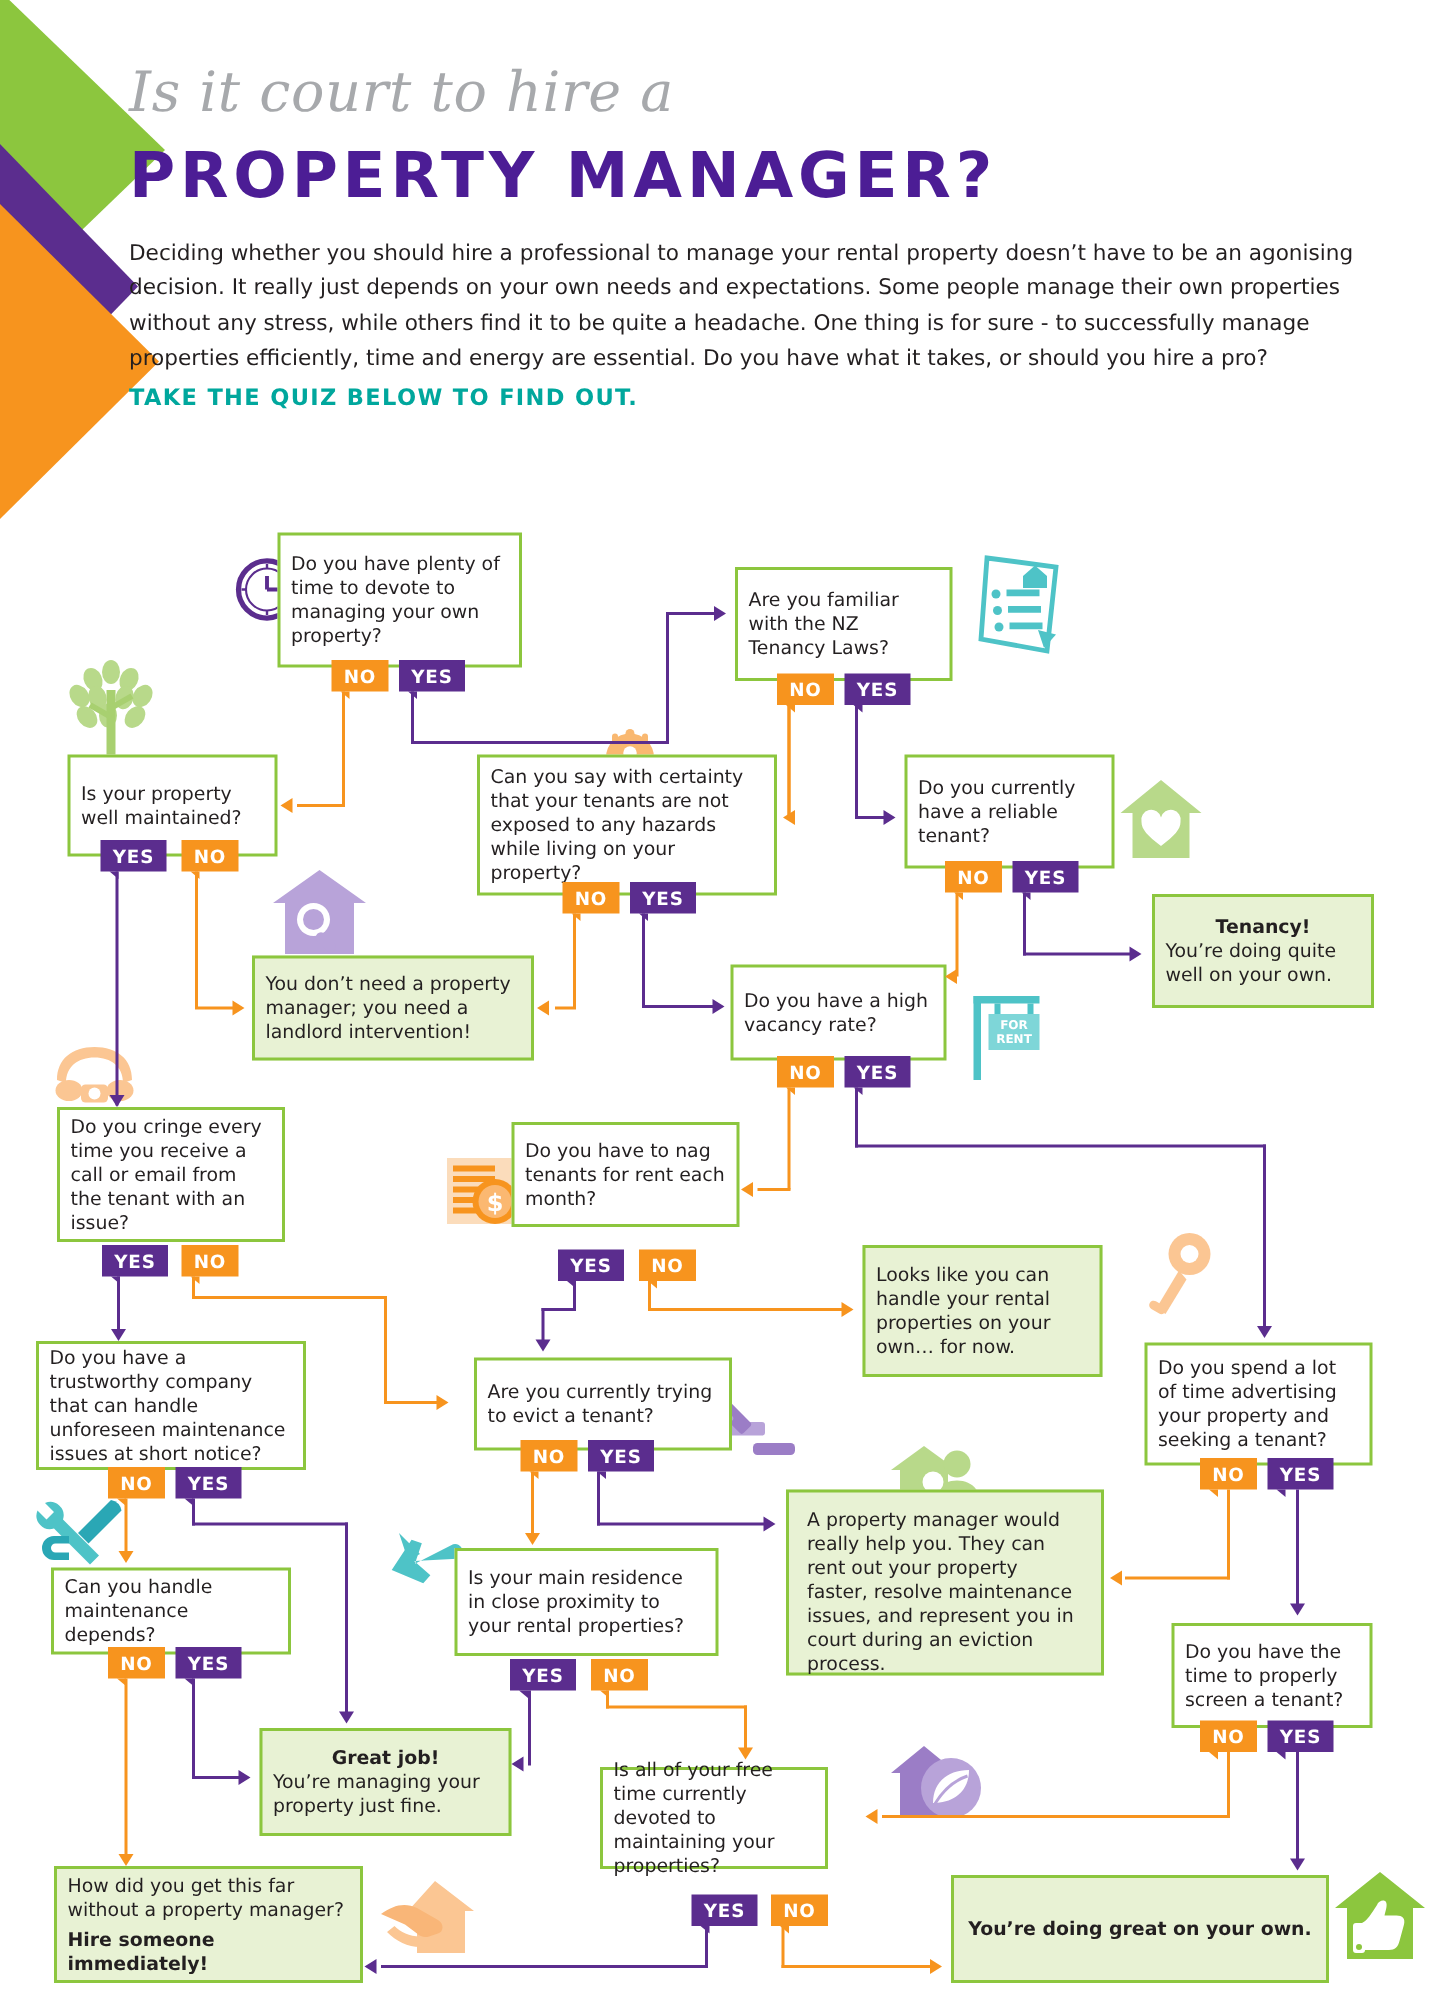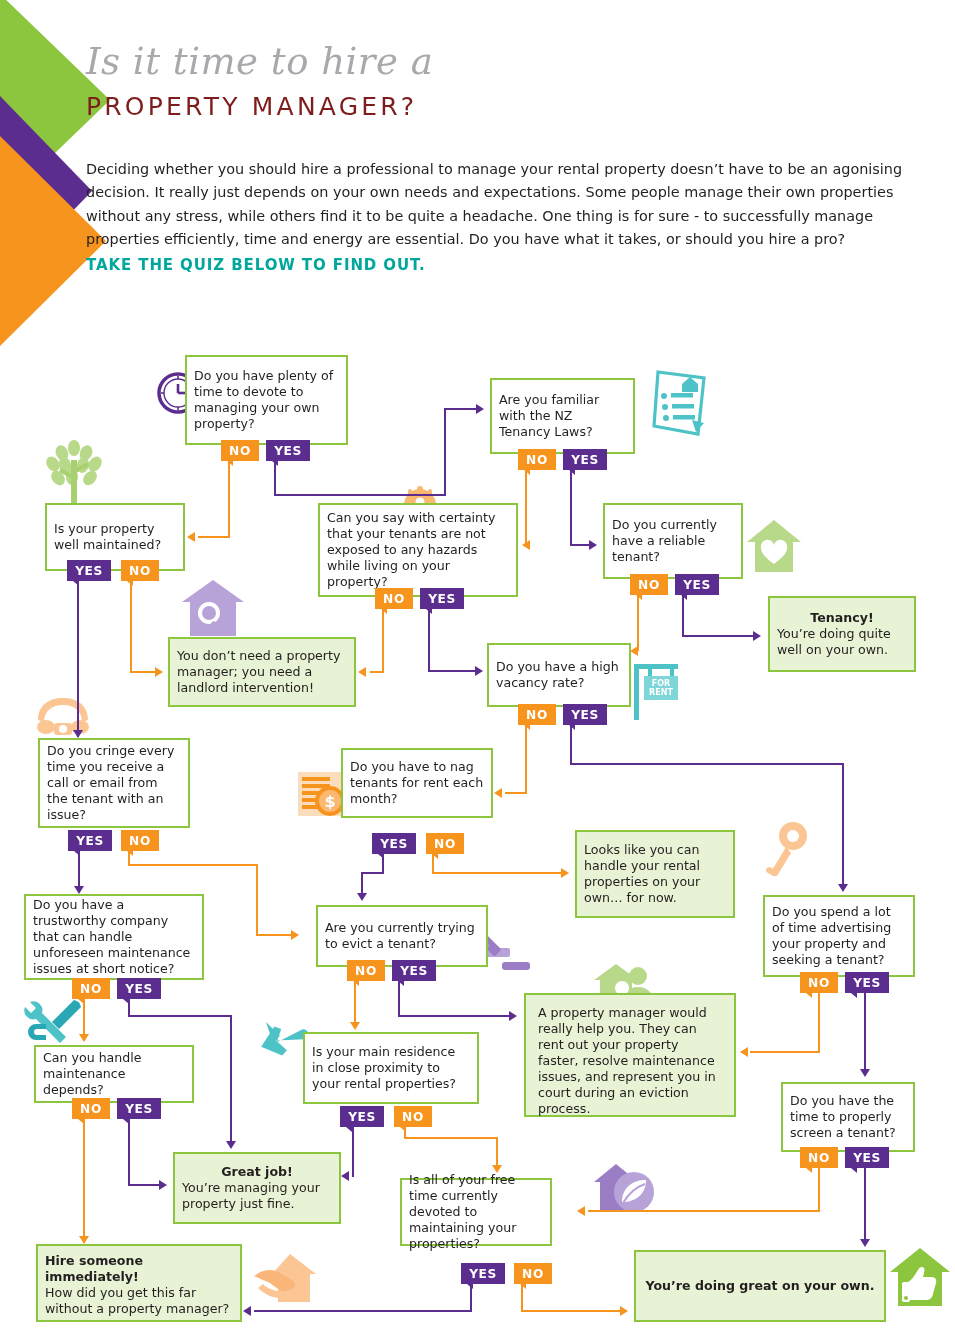--- a/index.html
+++ b/index.html
@@ -15,21 +15,21 @@
   .chev-purple{top:96px;width:92px;height:190px;background:#5b2d8e;
     clip-path:polygon(0 0, 0 190px, 92px 95px);}
   .chev-orange{top:136px;width:106px;height:210px;background:#f7941e;
     clip-path:polygon(0 0, 0 210px, 106px 105px);}
 
   
   #hdr-script{position:absolute;left:86px;top:40px;
     font-family:"DejaVu Serif",serif;font-style:italic;font-size:37px;
     color:#a7a9ac;letter-spacing:.5px;}
   #hdr-main{position:absolute;left:86px;top:92px;
-    font-size:25px;font-weight:normal;color:#7f1d1d;letter-spacing:3.2px;}
+    font-size:42px;font-weight:bold;color:#4c1d95;letter-spacing:3.2px;}
   #intro{position:absolute;left:86px;top:158px;width:828px;
     font-size:14.4px;line-height:1.62;color:#231f20;}
   #cta{position:absolute;left:86px;top:256px;
     font-size:15px;font-weight:bold;color:#00a79d;letter-spacing:.9px;}
 
   
   .node{position:absolute;box-sizing:border-box;border:2px solid #8cc63e;
     background:#fff;display:flex;align-items:center;justify-content:center;
     text-align:left;font-size:12.6px;line-height:1.27;color:#231f20;
     padding:5px 7px;}
@@ -63,21 +63,21 @@
   .icon{position:absolute;}
   .icon svg{display:block;}
 </style>
 </head>
 <body>
 
 <div class="chev chev-green2"></div>
 <div class="chev chev-purple"></div>
 <div class="chev chev-orange"></div>
 
-<div id="hdr-script">Is it time to hire a</div>
+<div id="hdr-script">Is it court to hire a</div>
 <div id="hdr-main">PROPERTY MANAGER?</div>
 <div id="intro">Deciding whether you should hire a professional to manage your rental property doesn’t have to be an agonising decision. It really just depends on your own needs and expectations. Some people manage their own properties without any stress, while others find it to be quite a headache. One thing is for sure - to successfully manage properties efficiently, time and energy are essential. Do you have what it takes, or should you hire a pro?</div>
 <div id="cta">TAKE THE QUIZ BELOW TO FIND OUT.</div>
 
 <div class="icon" style="left:155px;top:370px">
   <svg width="46" height="46" viewBox="0 0 46 46">
       <circle cx="23" cy="23" r="19" fill="none" stroke="#5b2d8e" stroke-width="3.5"></circle>
       <circle cx="23" cy="23" r="14" fill="none" stroke="#5b2d8e" stroke-width="1.4"></circle>
       <line x1="23" y1="23" x2="23" y2="14" stroke="#5b2d8e" stroke-width="2.6"></line>
       <line x1="23" y1="23" x2="31" y2="23" stroke="#5b2d8e" stroke-width="2.6"></line>
@@ -145,21 +145,21 @@
 
 <div class="icon" style="left:180px;top:578px">
   <svg width="66" height="62" viewBox="0 0 66 62">
       <path d="M33 2 L64 24 L56 24 L56 58 L10 58 L10 24 L2 24 Z" fill="#b8a3d9"></path>
       <circle cx="29" cy="35" r="11" fill="#fff"></circle>
       <circle cx="29" cy="35" r="7" fill="#b8a3d9"></circle>
       <rect x="34" y="42" width="16" height="7" rx="3.5" transform="rotate(45 34 42)" fill="#b8a3d9"></rect>
     </svg>
 </div>
 
-<div class="icon" style="left:630px;top:660px">
+<div class="icon" style="left:645px;top:660px">
   <svg width="52" height="62" viewBox="0 0 52 62">
       <rect x="4" y="4" width="5" height="56" fill="#4ec3c7"></rect>
       <rect x="4" y="4" width="44" height="5" fill="#4ec3c7"></rect>
       <rect x="18" y="9" width="4" height="7" fill="#4ec3c7"></rect>
       <rect x="40" y="9" width="4" height="7" fill="#4ec3c7"></rect>
       <rect x="14" y="16" width="34" height="24" fill="#7ed6d8"></rect>
       <text x="31" y="26" font-family="DejaVu Sans, sans-serif" font-size="8" font-weight="bold" fill="#fff" text-anchor="middle">FOR</text>
       <text x="31" y="35" font-family="DejaVu Sans, sans-serif" font-size="8" font-weight="bold" fill="#fff" text-anchor="middle">RENT</text>
     </svg>
 </div>
@@ -331,22 +331,22 @@
 <div class="node result" style="left:173px;top:1152px;width:168px;height:72px;flex-direction:column">
   <div style="font-weight:bold">Great job!</div>
   <div>You’re managing your property just fine.</div>
 </div>
 
 <div class="node" style="left:400px;top:1178px;width:152px;height:68px">Is all of your free time currently devoted to maintaining your properties?</div>
 <div class="tag yes" style="left:461px;top:1263px;width:44px">YES</div>
 <div class="tag no" style="left:514px;top:1263px;width:38px">NO</div>
 
 <div class="node result" style="left:36px;top:1244px;width:206px;height:78px;flex-direction:column">
+  <div>How did you get this far without a property manager?</div>
   <div style="font-weight:bold;margin-top:4px">Hire someone immediately!</div>
-  <div>How did you get this far without a property manager?</div>
 </div>
 
 <div class="node result" style="left:634px;top:1250px;width:252px;height:72px;flex-direction:column">
   <div style="font-weight:bold">You’re doing great on your own.</div>
 </div>
 
 <div class="ln v o" style="left:228px;top:461px;height:76px"></div>
 <div class="ln h o" style="left:198px;top:536px;width:32px"></div>
 <div class="ah l or" style="left:187px;top:532px"></div>
 

